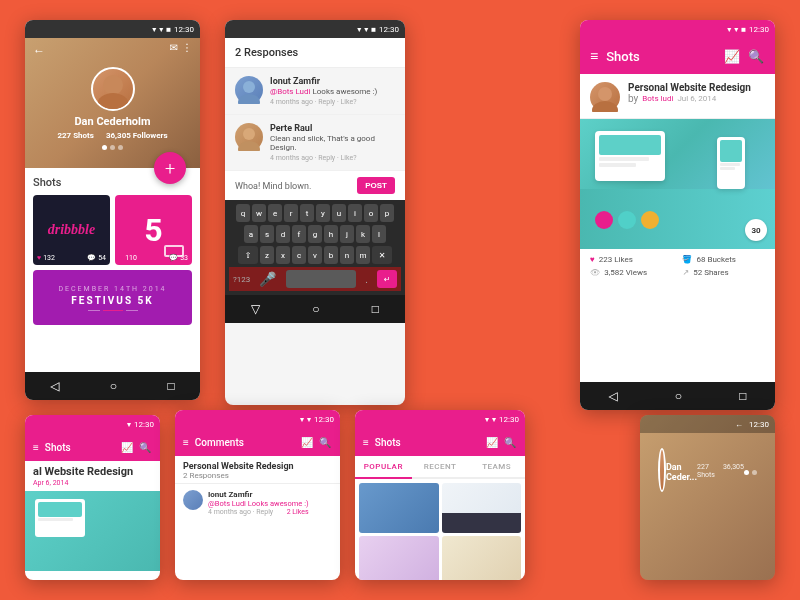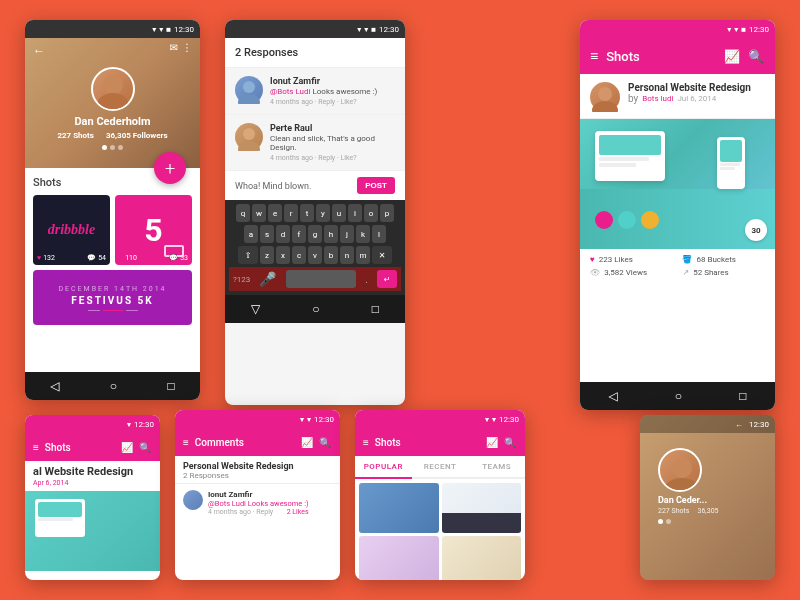--- a/index.html
+++ b/index.html
@@ -1085,21 +1085,21 @@
 </div>
 
 <div class="phone-container phone7">
   <div class="status-bar" style="background:rgba(0,0,0,0.3);">
     <div class="status-icons">
       <span>←</span>
       <span style="flex:1;"></span>
       <span>12:30</span>
     </div>
   </div>
-  <div style="display:flex;flex-direction:column;align-items:flex-start;padding:15px 18px 10px;">
+  <div style="display:flex;align-items:center;padding:15px 18px 10px;">
     <div style="width:44px;height:44px;border-radius:50%;background:linear-gradient(135deg,#d4956a,#b87040);border:2px solid white;overflow:hidden;">
       <svg width="44" height="44" viewBox="0 0 44 44">
         <circle cx="22" cy="18" r="10" fill="#c8885a"></circle>
         <ellipse cx="22" cy="40" rx="18" ry="12" fill="#b07040"></ellipse>
       </svg>
     </div>
     <div class="profile-bottom-name">Dan Ceder...</div>
     <div class="profile-bottom-stats">
       <span class="profile-bottom-stat">227 Shots</span>
       <span class="profile-bottom-stat">36,305</span>

